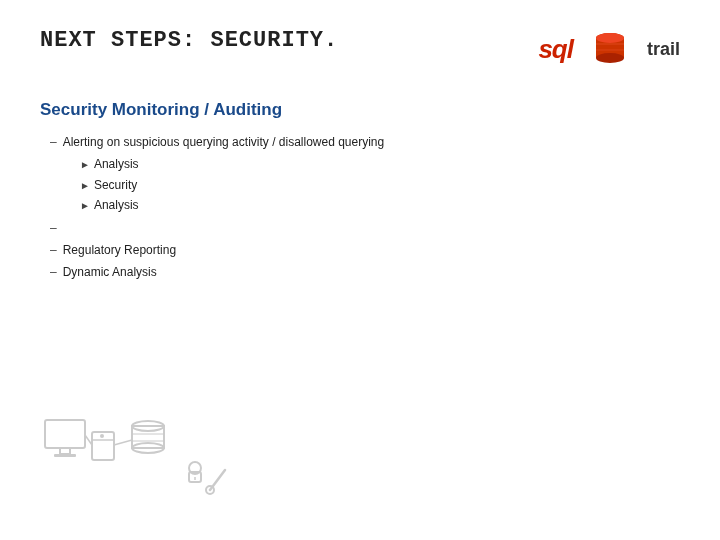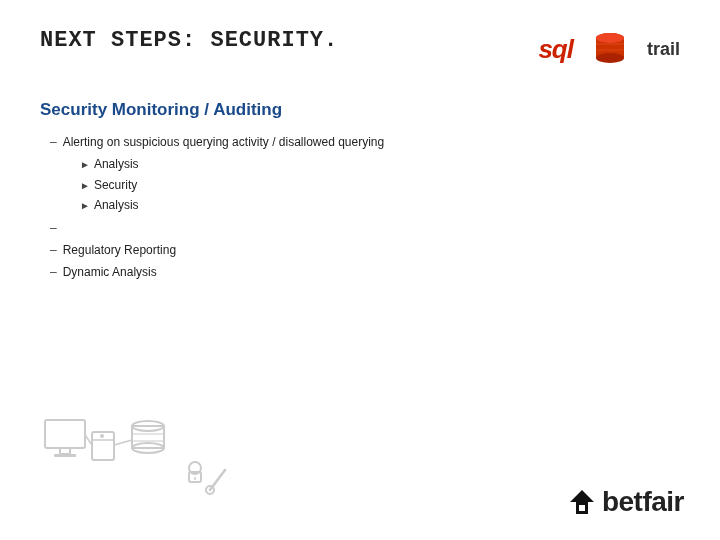--- a/index.html
+++ b/index.html
@@ -227,25 +227,14 @@
 
       <circle cx="155" cy="78" r="6" fill="none" stroke="#555" stroke-width="2"></circle>
       <rect x="149" y="82" width="12" height="10" rx="2" fill="none" stroke="#555" stroke-width="2"></rect>
       <line x1="155" y1="87" x2="155" y2="90" stroke="#555" stroke-width="1.5"></line>
 
       <line x1="170" y1="100" x2="185" y2="80" stroke="#555" stroke-width="2.5" stroke-linecap="round"></line>
       <circle cx="170" cy="100" r="4" fill="none" stroke="#555" stroke-width="2"></circle>
     </svg>
   </div>
 
-  <div class="betfair-logo">
-    <div class="betfair-icon">
-      <svg width="32" height="32" viewBox="0 0 32 32">
-
-        <polygon points="16,4 28,16 22,16 22,28 10,28 10,16 4,16" fill="#111" stroke="none"></polygon>
-
-        <rect x="13" y="19" width="6" height="6" fill="white"></rect>
-      </svg>
-    </div>
-    <span class="betfair-text">betfair</span>
-  </div>
 
 </div>
 
 </body></html>

